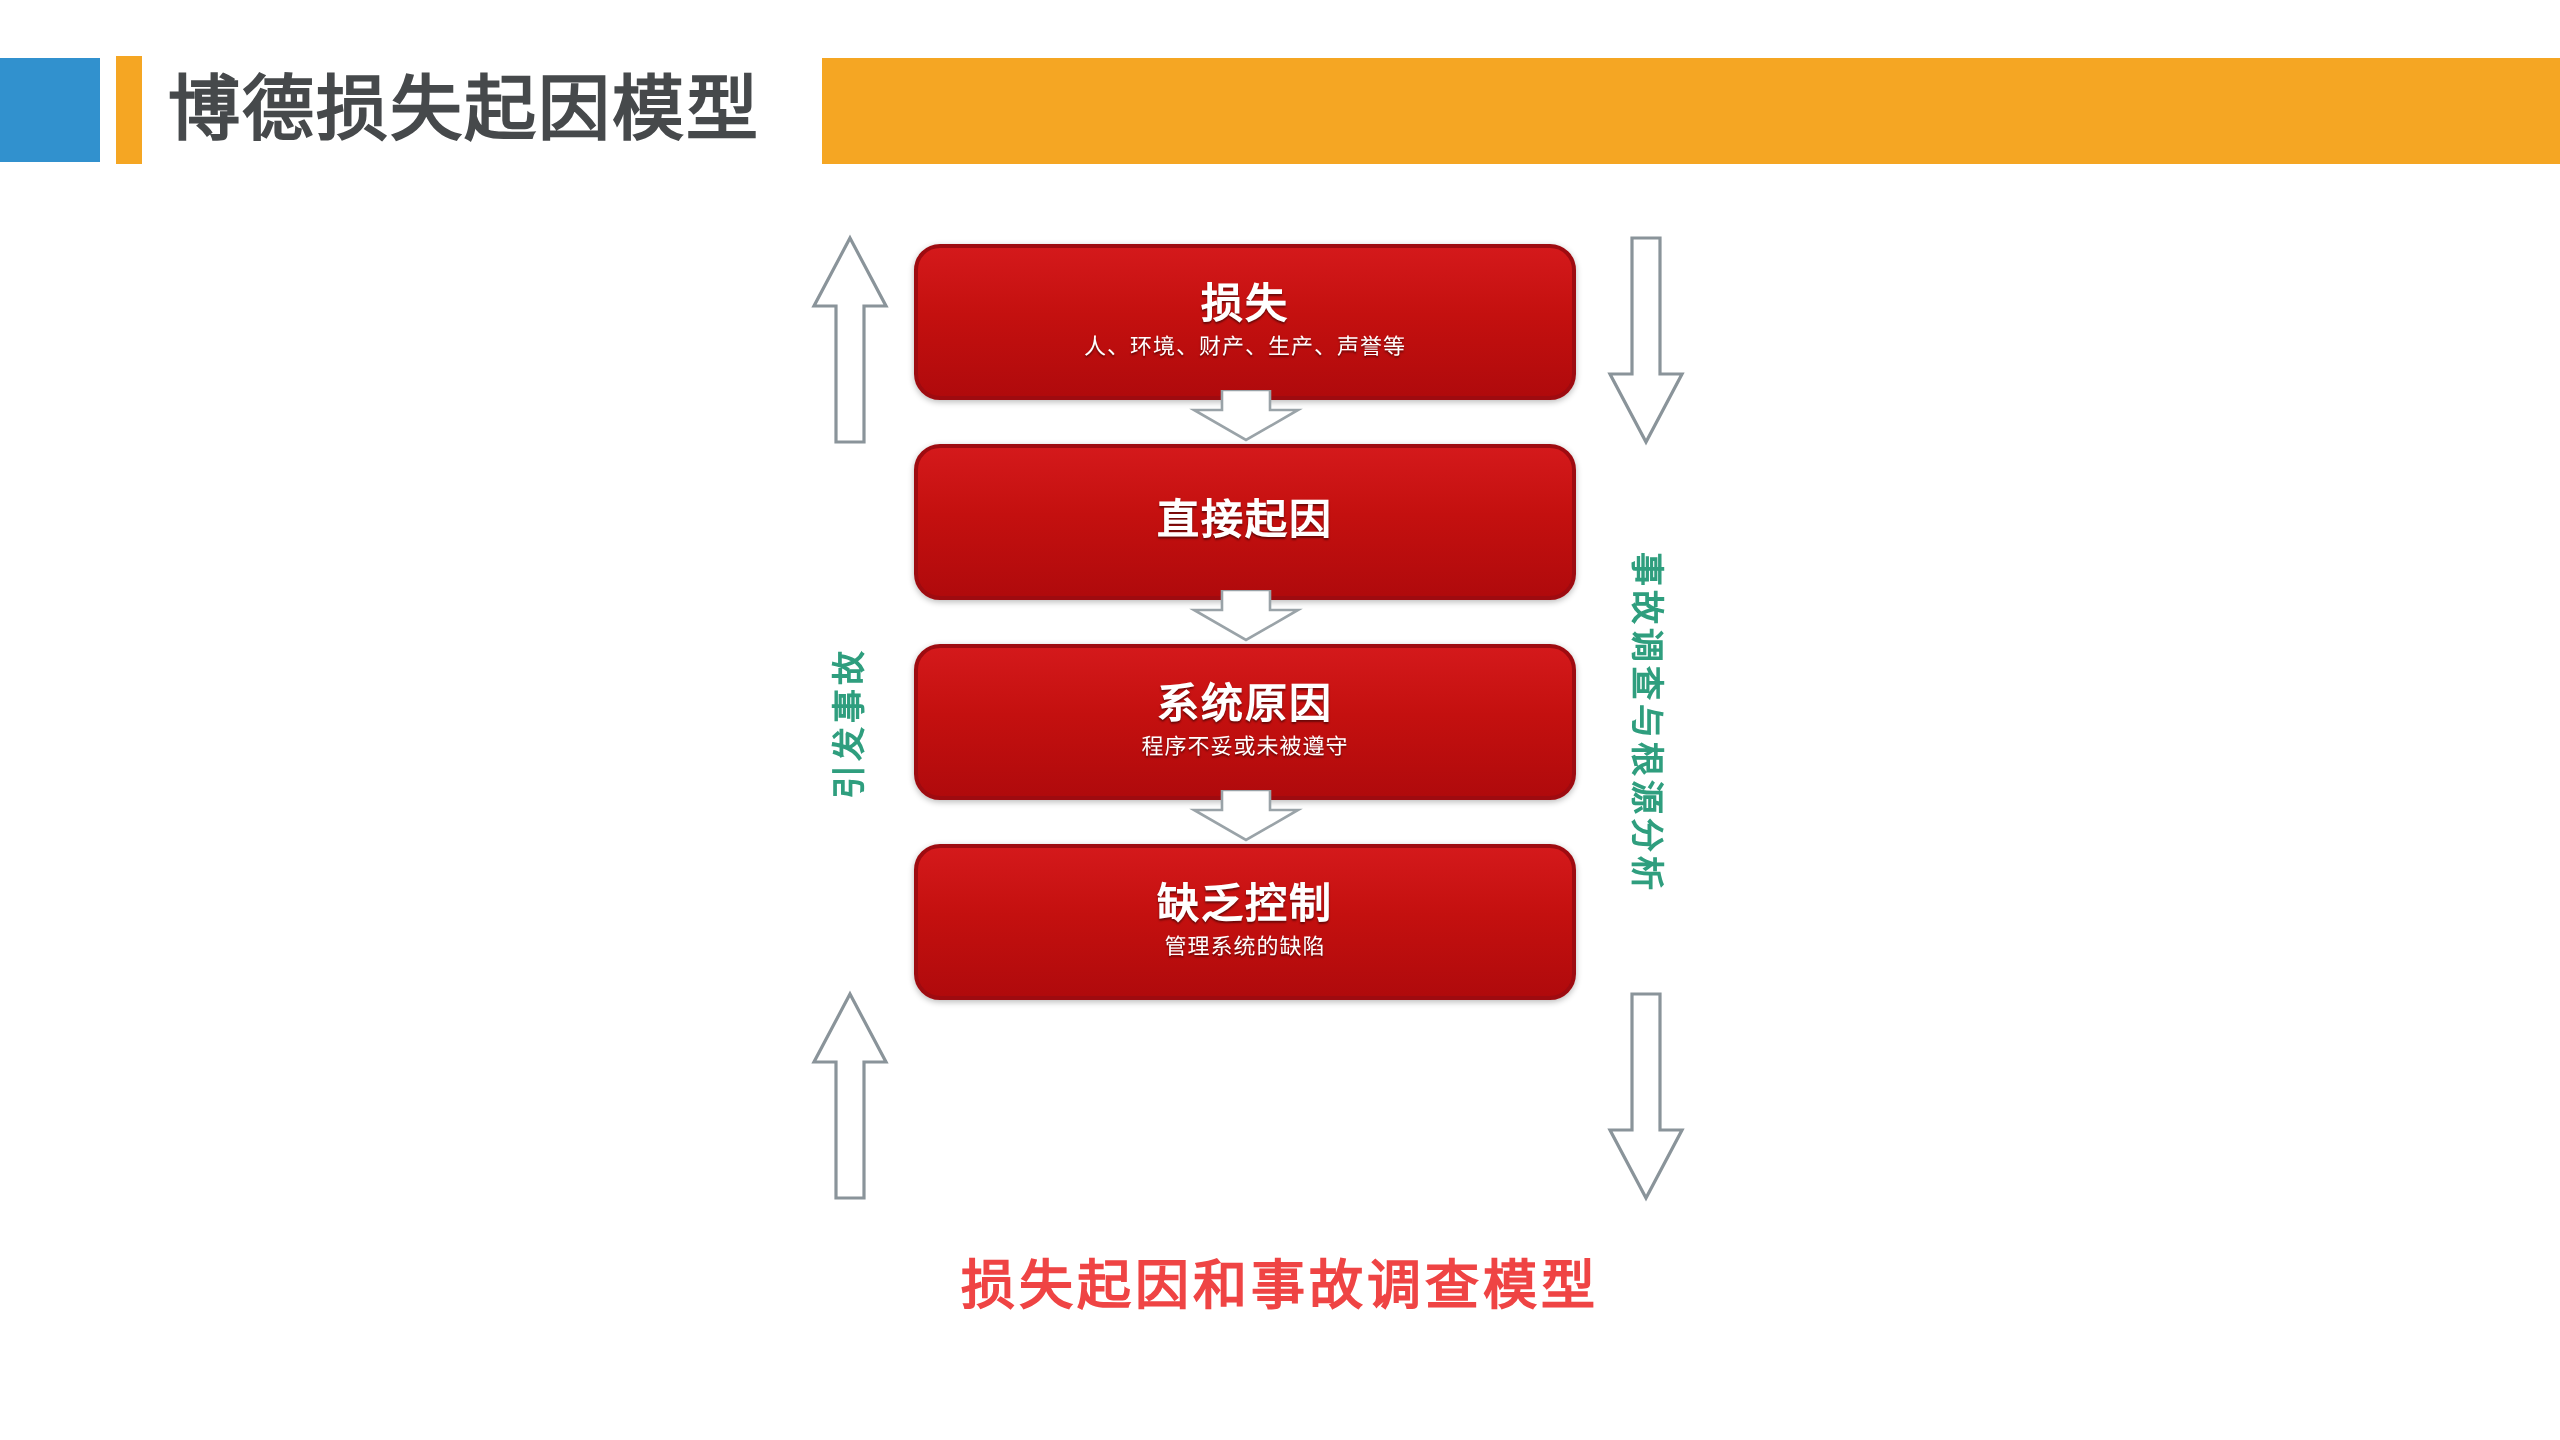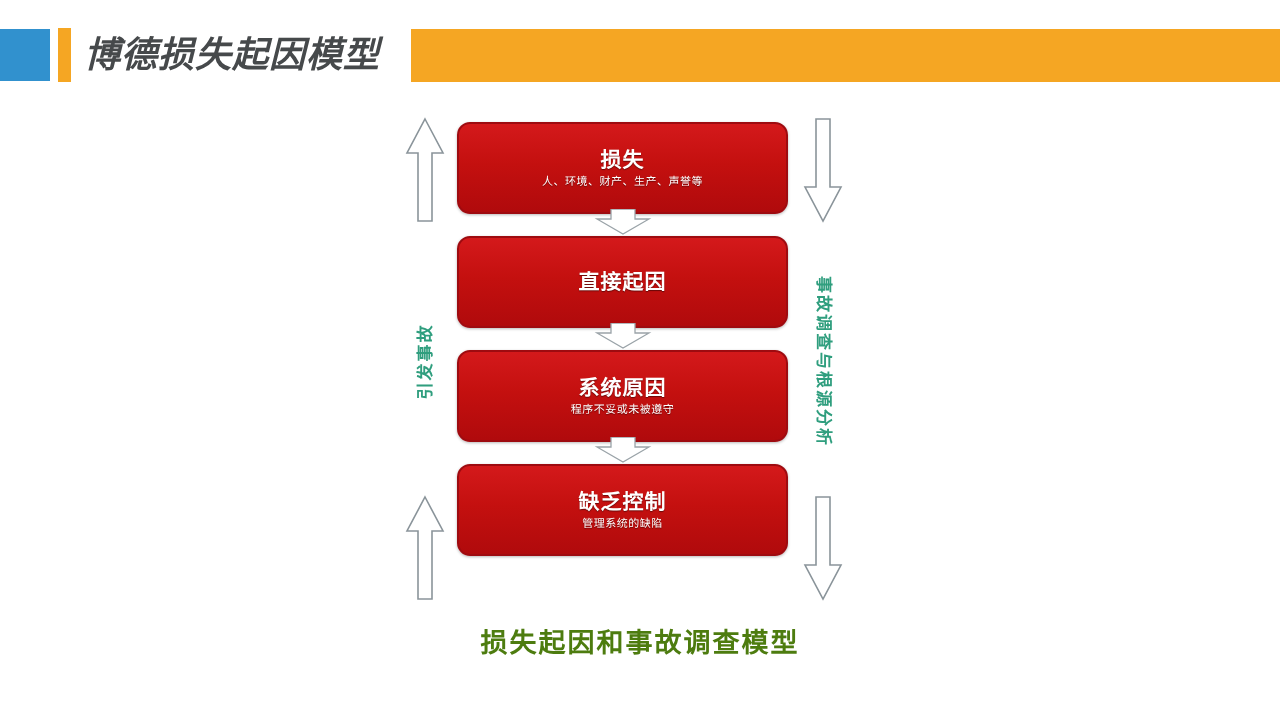--- a/index.html
+++ b/index.html
@@ -17,21 +17,20 @@
     -webkit-font-smoothing: antialiased;
   }
 
   
   .header {
     position: absolute;
     left: 0;
     top: 0;
     width: 1120px;
     height: 105px;
-    font-style: italic;
   }
   .hdr-blue {
     position: absolute;
     left: 0;
     top: 29px;
     width: 50px;
     height: 52px;
     background: #3191ce;
   }
   .hdr-orange-tick {
@@ -75,21 +74,21 @@
   
   .boxes {
     position: absolute;
     left: 457px;
     top: 17px;
     width: 331px;
   }
   .node {
     position: relative;
     width: 331px;
-    height: 92px;
+    height: 78px;
     box-sizing: border-box;
     border-radius: 13px;
     border: 2px solid #9e0b10;
     background: linear-gradient(180deg, #d4191b 0%, #c4100f 45%, #b00a0c 100%);
     box-shadow: 0 1px 3px rgba(0,0,0,0.28);
     display: flex;
     flex-direction: column;
     align-items: center;
     justify-content: center;
     margin-bottom: 22px;
@@ -163,21 +162,21 @@
 
   
   .caption {
     position: absolute;
     left: 0;
     top: 516px;
     width: 1280px;
     text-align: center;
     font-size: 27px;
     font-weight: bold;
-    color: #4d7c0f;
+    color: #ef4444;
     letter-spacing: 2px;
   }
 </style>
 </head>
 <body>
 
 <div class="header">
   <div class="hdr-blue"></div>
   <div class="hdr-orange-tick"></div>
   <div class="hdr-title">博德损失起因模型</div>

